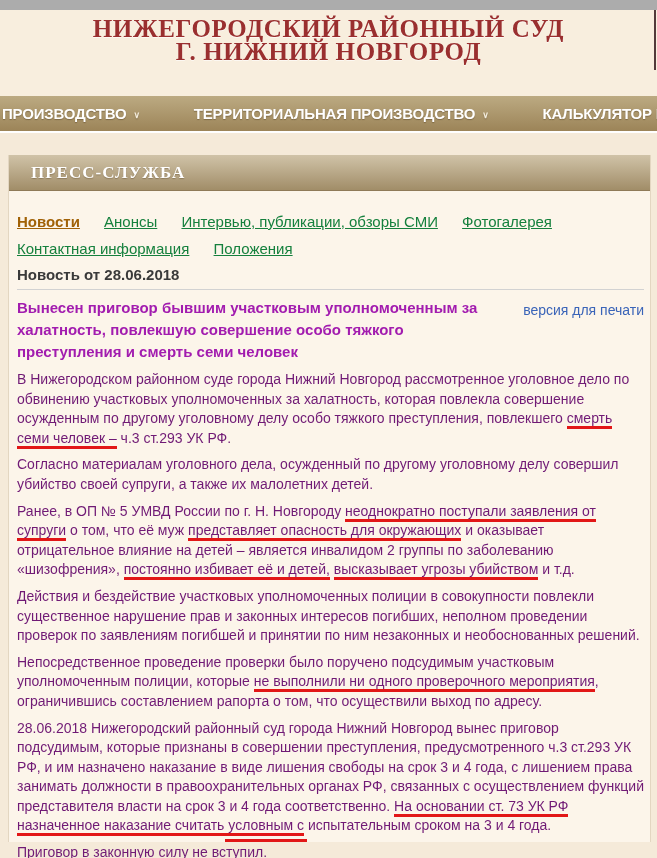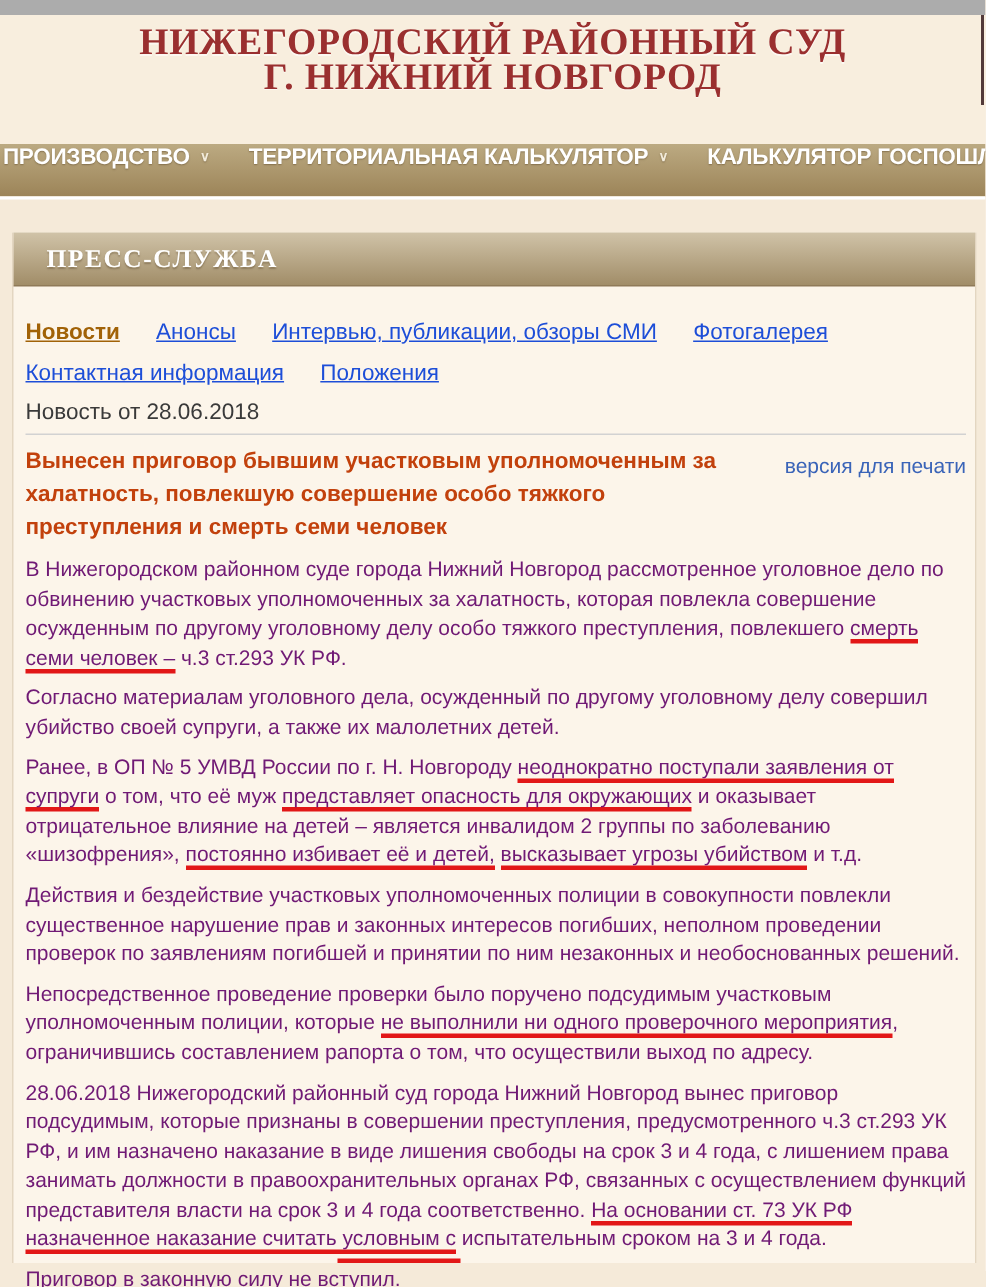--- a/index.html
+++ b/index.html
@@ -28,22 +28,22 @@
   .header-right-border {
     position:absolute; right:1px; top:0; width:2px; height:60px; background:#523a3a;
   }
   .nav-bar {
     height:35px;
     background:linear-gradient(#bcaa82, #9c8458);
     display:flex; align-items:stretch;
     color:#fff;
   }
   .nav-item {
-    display:flex; align-items:flex-start; gap:7px;
-    padding:0 13px;
+    display:flex; align-items:center; gap:7px;
+    padding:0 27px;
     font-weight:bold; font-size:15px; letter-spacing:-0.2px;
     white-space:nowrap; cursor:pointer;
     text-shadow:0 1px 1px rgba(90,70,40,.5);
   }
   .nav-item:first-child { padding-left:2px; }
   .nav-sep { width:1px; background:rgba(92,73,44,.55); box-shadow:1px 0 0 rgba(255,255,255,.18); }
   .nav-chevron { font-size:9px; font-weight:bold; color:#f3ecdc; padding-top:3px; }
   .nav-fill { flex:1; }
   .gap-strip { height:24px; background:#f5ead9; border-top:2px solid #ffffff; }
   .content-panel {
@@ -61,27 +61,27 @@
     color:#fff;
     font-family:"Liberation Serif", serif;
     font-weight:bold;
     font-size:17px;
     letter-spacing:1px;
     text-shadow:0 1px 1px rgba(100,80,50,.45);
   }
   .content { padding:0 6px 0 8px; }
   .tabs { margin-top:17px; line-height:27px; font-size:15px; }
   .tabs a { margin-right:20px; }
-  .tab-link { color:#1d4ed8; text-decoration:underline; cursor:pointer; }
+  .tab-link { color:#15803d; text-decoration:underline; cursor:pointer; }
   .tab-active { color:#a16207; font-weight:bold; text-decoration:underline; cursor:pointer; }
-  .news-date-heading { margin-top:4px; font-size:15px; font-weight:normal; color:#3a3a3a; }
+  .news-date-heading { margin-top:4px; font-size:15px; font-weight:bold; color:#3a3a3a; }
   .divider { border:none; border-top:1px solid #d2d2d2; margin-top:6px; }
   .title-row { display:flex; margin-top:7px; }
   .article-title {
-    width:494px; font-size:15px; font-weight:bold; line-height:22px; color:#c2410c;
+    width:494px; font-size:15px; font-weight:bold; line-height:22px; color:#a21caf;
   }
   .print-link {
     margin-left:auto; margin-top:5px;
     color:#3a64b8; font-size:14px; white-space:nowrap; cursor:pointer;
   }
   .article-body { margin-top:5px; }
   .para { font-size:14px; line-height:19.6px; color:#701a75; margin-top:7px; }
   .redline { border-bottom:3px solid #e21717; }
   .redline-double { position:relative; }
   .redline-double::after {
@@ -99,21 +99,21 @@
   <div class="header-right-border"></div>
 </div>
 
 <div class="nav-bar">
   <div class="nav-item">
     <span>ПРОИЗВОДСТВО</span>
     <span class="nav-chevron">∨</span>
   </div>
   <div class="nav-sep"></div>
   <div class="nav-item">
-    <span>ТЕРРИТОРИАЛЬНАЯ КАЛЬКУЛЯТОР</span>
+    <span>ТЕРРИТОРИАЛЬНАЯ ПРОИЗВОДСТВО</span>
     <span class="nav-chevron">∨</span>
   </div>
   <div class="nav-sep"></div>
   <div class="nav-item">
     <span>КАЛЬКУЛЯТОР ГОСПОШЛИНЫ</span>
 
   </div>
   <div class="nav-sep"></div>
   <div class="nav-fill"></div>
 </div>

